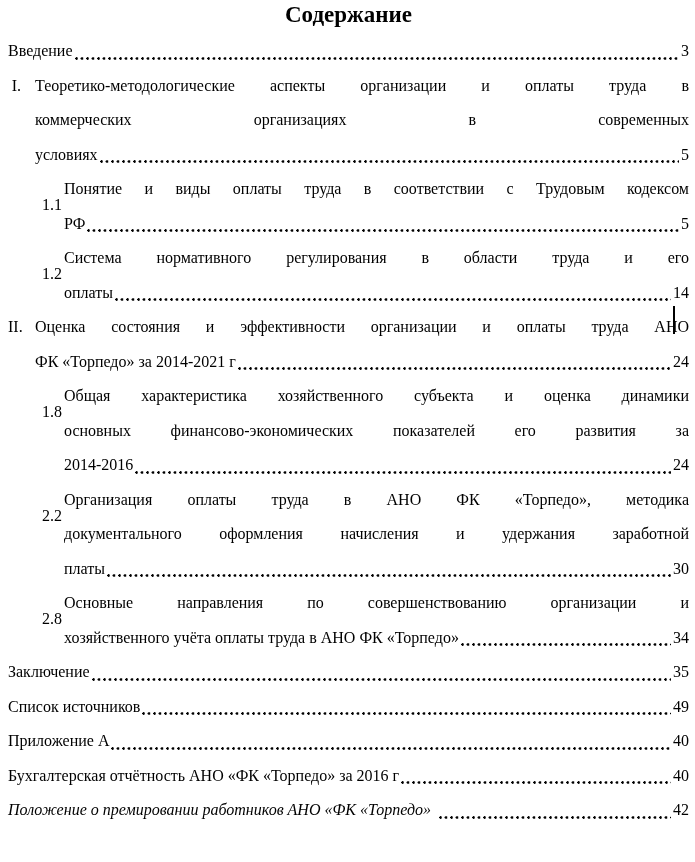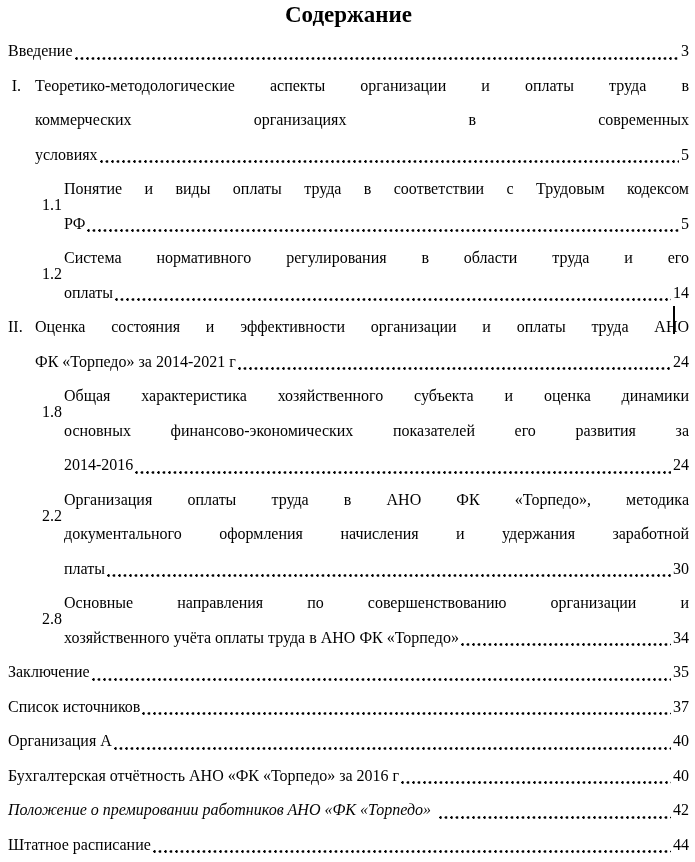--- a/index.html
+++ b/index.html
@@ -144,44 +144,37 @@
       <div class="toc-line lastline">
         <span class="toc-label">Заключение</span>
         <span class="leader"></span>
         <span class="pagenum">35</span>
       </div>
     </div>
     <div class="toc-entry plain">
       <div class="toc-line lastline">
         <span class="toc-label">Список источников</span>
         <span class="leader"></span>
-        <span class="pagenum">37</span>
+        <span class="pagenum">49</span>
       </div>
     </div>
     <div class="toc-entry plain">
       <div class="toc-line lastline">
-        <span class="toc-label">Организация А</span>
+        <span class="toc-label">Приложение А</span>
         <span class="leader"></span>
         <span class="pagenum">40</span>
       </div>
     </div>
     <div class="toc-entry plain">
       <div class="toc-line lastline">
         <span class="toc-label">Бухгалтерская отчётность АНО «ФК «Торпедо» за 2016 г</span>
         <span class="leader"></span>
         <span class="pagenum">40</span>
       </div>
     </div>
     <div class="toc-entry plain">
       <div class="toc-line lastline">
         <span class="toc-label gap">Положение о премировании работников АНО «ФК «Торпедо»</span>
         <span class="leader"></span>
         <span class="pagenum">42</span>
       </div>
     </div>
-    <div class="toc-entry plain">
-      <div class="toc-line lastline">
-        <span class="toc-label">Штатное расписание</span>
-        <span class="leader"></span>
-        <span class="pagenum">44</span>
-      </div>
-    </div>
   </div>
 
 </body></html>

